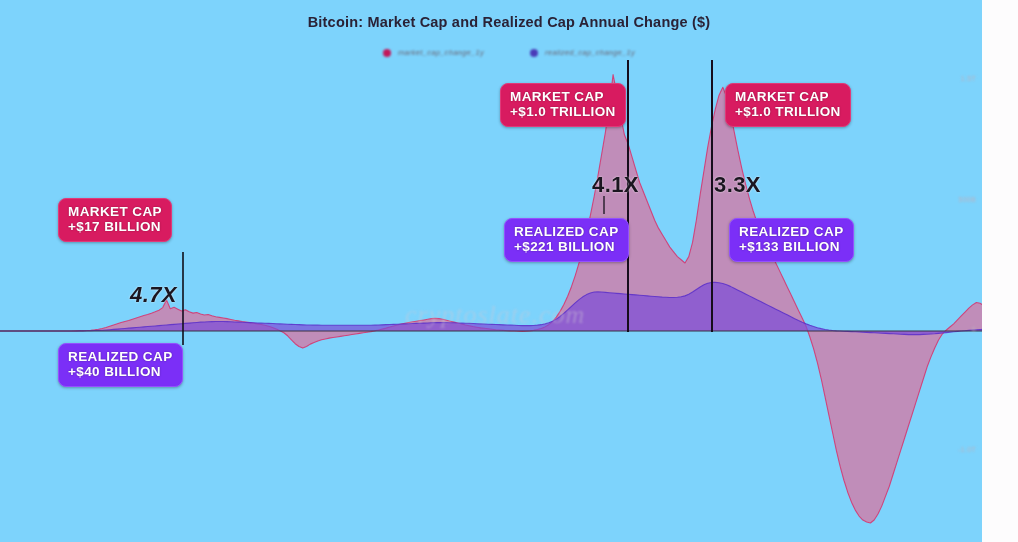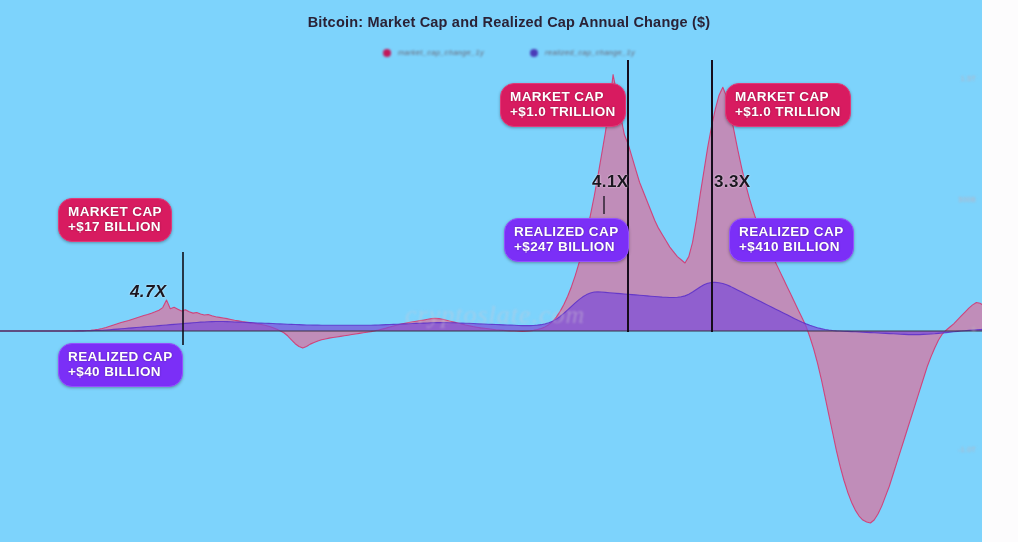--- a/index.html
+++ b/index.html
@@ -36,36 +36,36 @@
     position:absolute;left:405px;top:300px;
     font-size:26px;font-style:italic;color:#cfc9d6;opacity:.40;
     filter:blur(1.3px);letter-spacing:1px;pointer-events:none;
     font-family:"Liberation Serif", serif;
   }
 
   
   .abox{
     position:absolute;
     padding:5px 9px 7px 9px;
-    border-radius:14px;
+    border-radius:8px;
     line-height:1.12;
     filter:blur(.5px);
     box-shadow:0 1px 3px rgba(0,0,0,.30);
   }
   .abox .l1,.abox .l2{
     display:block;color:#ffffff;font-weight:bold;
     font-size:13.5px;letter-spacing:.4px;white-space:nowrap;
     text-shadow:0 0 2px rgba(0,0,0,.35);
   }
   .abox.market{background:#d81b60;border:1.5px solid #e03a7a;}
   .abox.realized{background:#7b2ff7;border:1.5px solid #9450ff;}
 
   .mult{
     position:absolute;
-    font-size:17px;font-weight:bold;color:#1b1620;
+    font-size:22px;font-weight:bold;color:#1b1620;
     letter-spacing:.4px;filter:blur(.35px);
     text-shadow:0 0 2px rgba(255,255,255,.8);
   }
 
   
   .ytick{
     position:absolute;right:6px;
     font-size:7px;color:#b9b3c2;filter:blur(1.1px);
     letter-spacing:.3px;white-space:nowrap;
   }
@@ -120,31 +120,31 @@
     <span class="l2">+$40 BILLION</span>
   </div>
   <div class="mult" style="left:130px;top:282px;font-style:italic;">4.7X</div>
 
   <div class="abox market" style="left:500px;top:83px;">
     <span class="l1">MARKET CAP</span>
     <span class="l2">+$1.0 TRILLION</span>
   </div>
   <div class="abox realized" style="left:504px;top:218px;">
     <span class="l1">REALIZED CAP</span>
-    <span class="l2">+$247 BILLION</span>
+    <span class="l2">+$221 BILLION</span>
   </div>
   <div class="mult" style="left:592px;top:172px;">4.1X</div>
 
   <div class="abox market" style="left:725px;top:83px;">
     <span class="l1">MARKET CAP</span>
     <span class="l2">+$1.0 TRILLION</span>
   </div>
   <div class="abox realized" style="left:729px;top:218px;">
     <span class="l1">REALIZED CAP</span>
-    <span class="l2">+$410 BILLION</span>
+    <span class="l2">+$133 BILLION</span>
   </div>
   <div class="mult" style="left:714px;top:172px;">3.3X</div>
 
   <div class="ytick" style="top:75px;">1.5T</div>
   <div class="ytick" style="top:196px;">500B</div>
   <div class="ytick" style="top:326px;">0</div>
   <div class="ytick" style="top:446px;">-1.0T</div>
 </div>
 
 </body></html>

